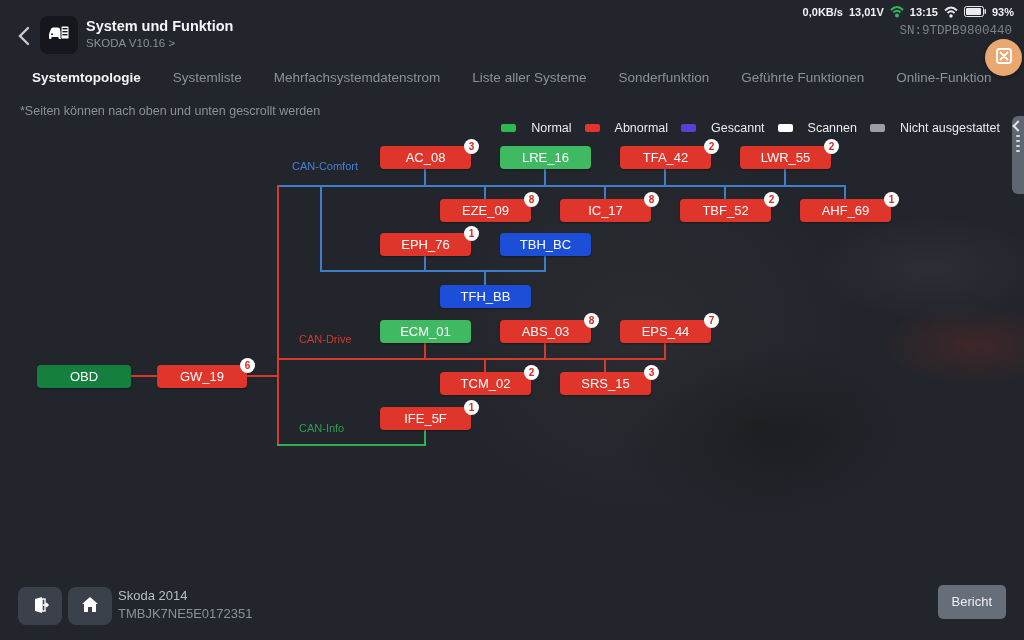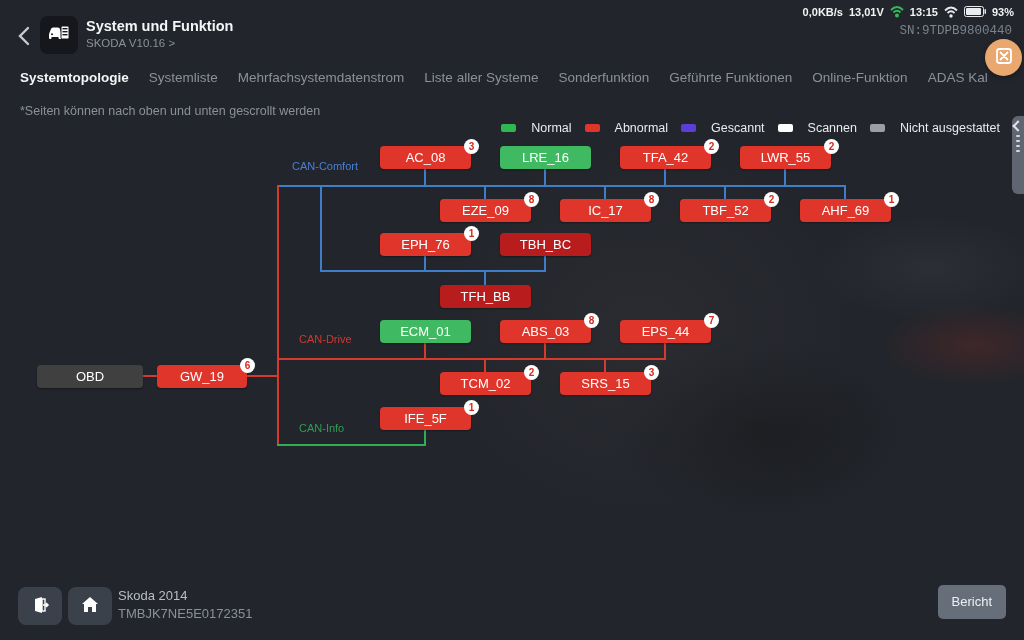--- a/index.html
+++ b/index.html
@@ -27,21 +27,21 @@
   
   .backbtn{position:absolute;left:14px;top:24px;width:22px;height:24px;cursor:pointer;}
   .veh-tile{
     position:absolute;left:40px;top:16px;width:38px;height:38px;border-radius:8px;
     background:#15171c;display:flex;align-items:center;justify-content:center;
   }
   .h-title{position:absolute;left:86px;top:18px;color:#f4f5f7;font-size:14.5px;font-weight:bold;}
   .h-sub{position:absolute;left:86px;top:37px;color:#8b919a;font-size:11.5px;}
   
   .tabs{position:absolute;left:20px;top:70px;display:flex;gap:20px;white-space:nowrap;}
-  .tab{color:#8b919a;font-size:13.5px;cursor:pointer;}
+  .tab{color:#8b919a;font-size:13.5px;cursor:pointer;margin-left:12px;}
   .tab.active{color:#f4f5f7;font-weight:bold;}
   
   .note{position:absolute;left:20px;top:104px;color:#8b919a;font-size:12.5px;}
   .legend{position:absolute;top:104px;right:24px;display:flex;align-items:center;gap:13px;}
   .legitem{display:flex;align-items:center;gap:15px;color:#e9ebee;font-size:12.5px;margin-top:17px;}
   .sw{width:15px;height:8px;border-radius:2px;display:inline-block;}
   
   .topo{position:absolute;inset:0;}
   .ln{position:absolute;}
   .ln.h{height:2px;} .ln.v{width:2px;}
@@ -50,22 +50,22 @@
   .ln.green{background:#2fae52;}
   .buslabel{position:absolute;font-size:11px;}
   .node{
     position:absolute;width:91px;height:23px;border-radius:4px;
     display:flex;align-items:center;justify-content:center;
     color:#fff;font-size:13px;cursor:pointer;
     box-shadow:0 1px 2px rgba(0,0,0,0.35);
   }
   .node.red{background:#e0352b;}
   .node.green{background:#3fba63;}
-  .node.gray{background:#b91c1c;}
-  .node.slate{background:#404040;width:106px;}
+  .node.gray{background:#1d4ed8;}
+  .node.slate{background:#15803d;width:94px;}
   .badge{
     position:absolute;top:-7px;right:-8px;width:15px;height:15px;border-radius:50%;
     background:#fff;color:#d8281c;font-size:10px;font-weight:bold;
     line-height:15px;text-align:center;
   }
   .badge:empty{display:none;}
   
   .drawer{
     position:absolute;right:0;top:116px;width:12px;height:72px;
     background:rgba(145,156,172,0.55);border-radius:6px 0 0 6px;

